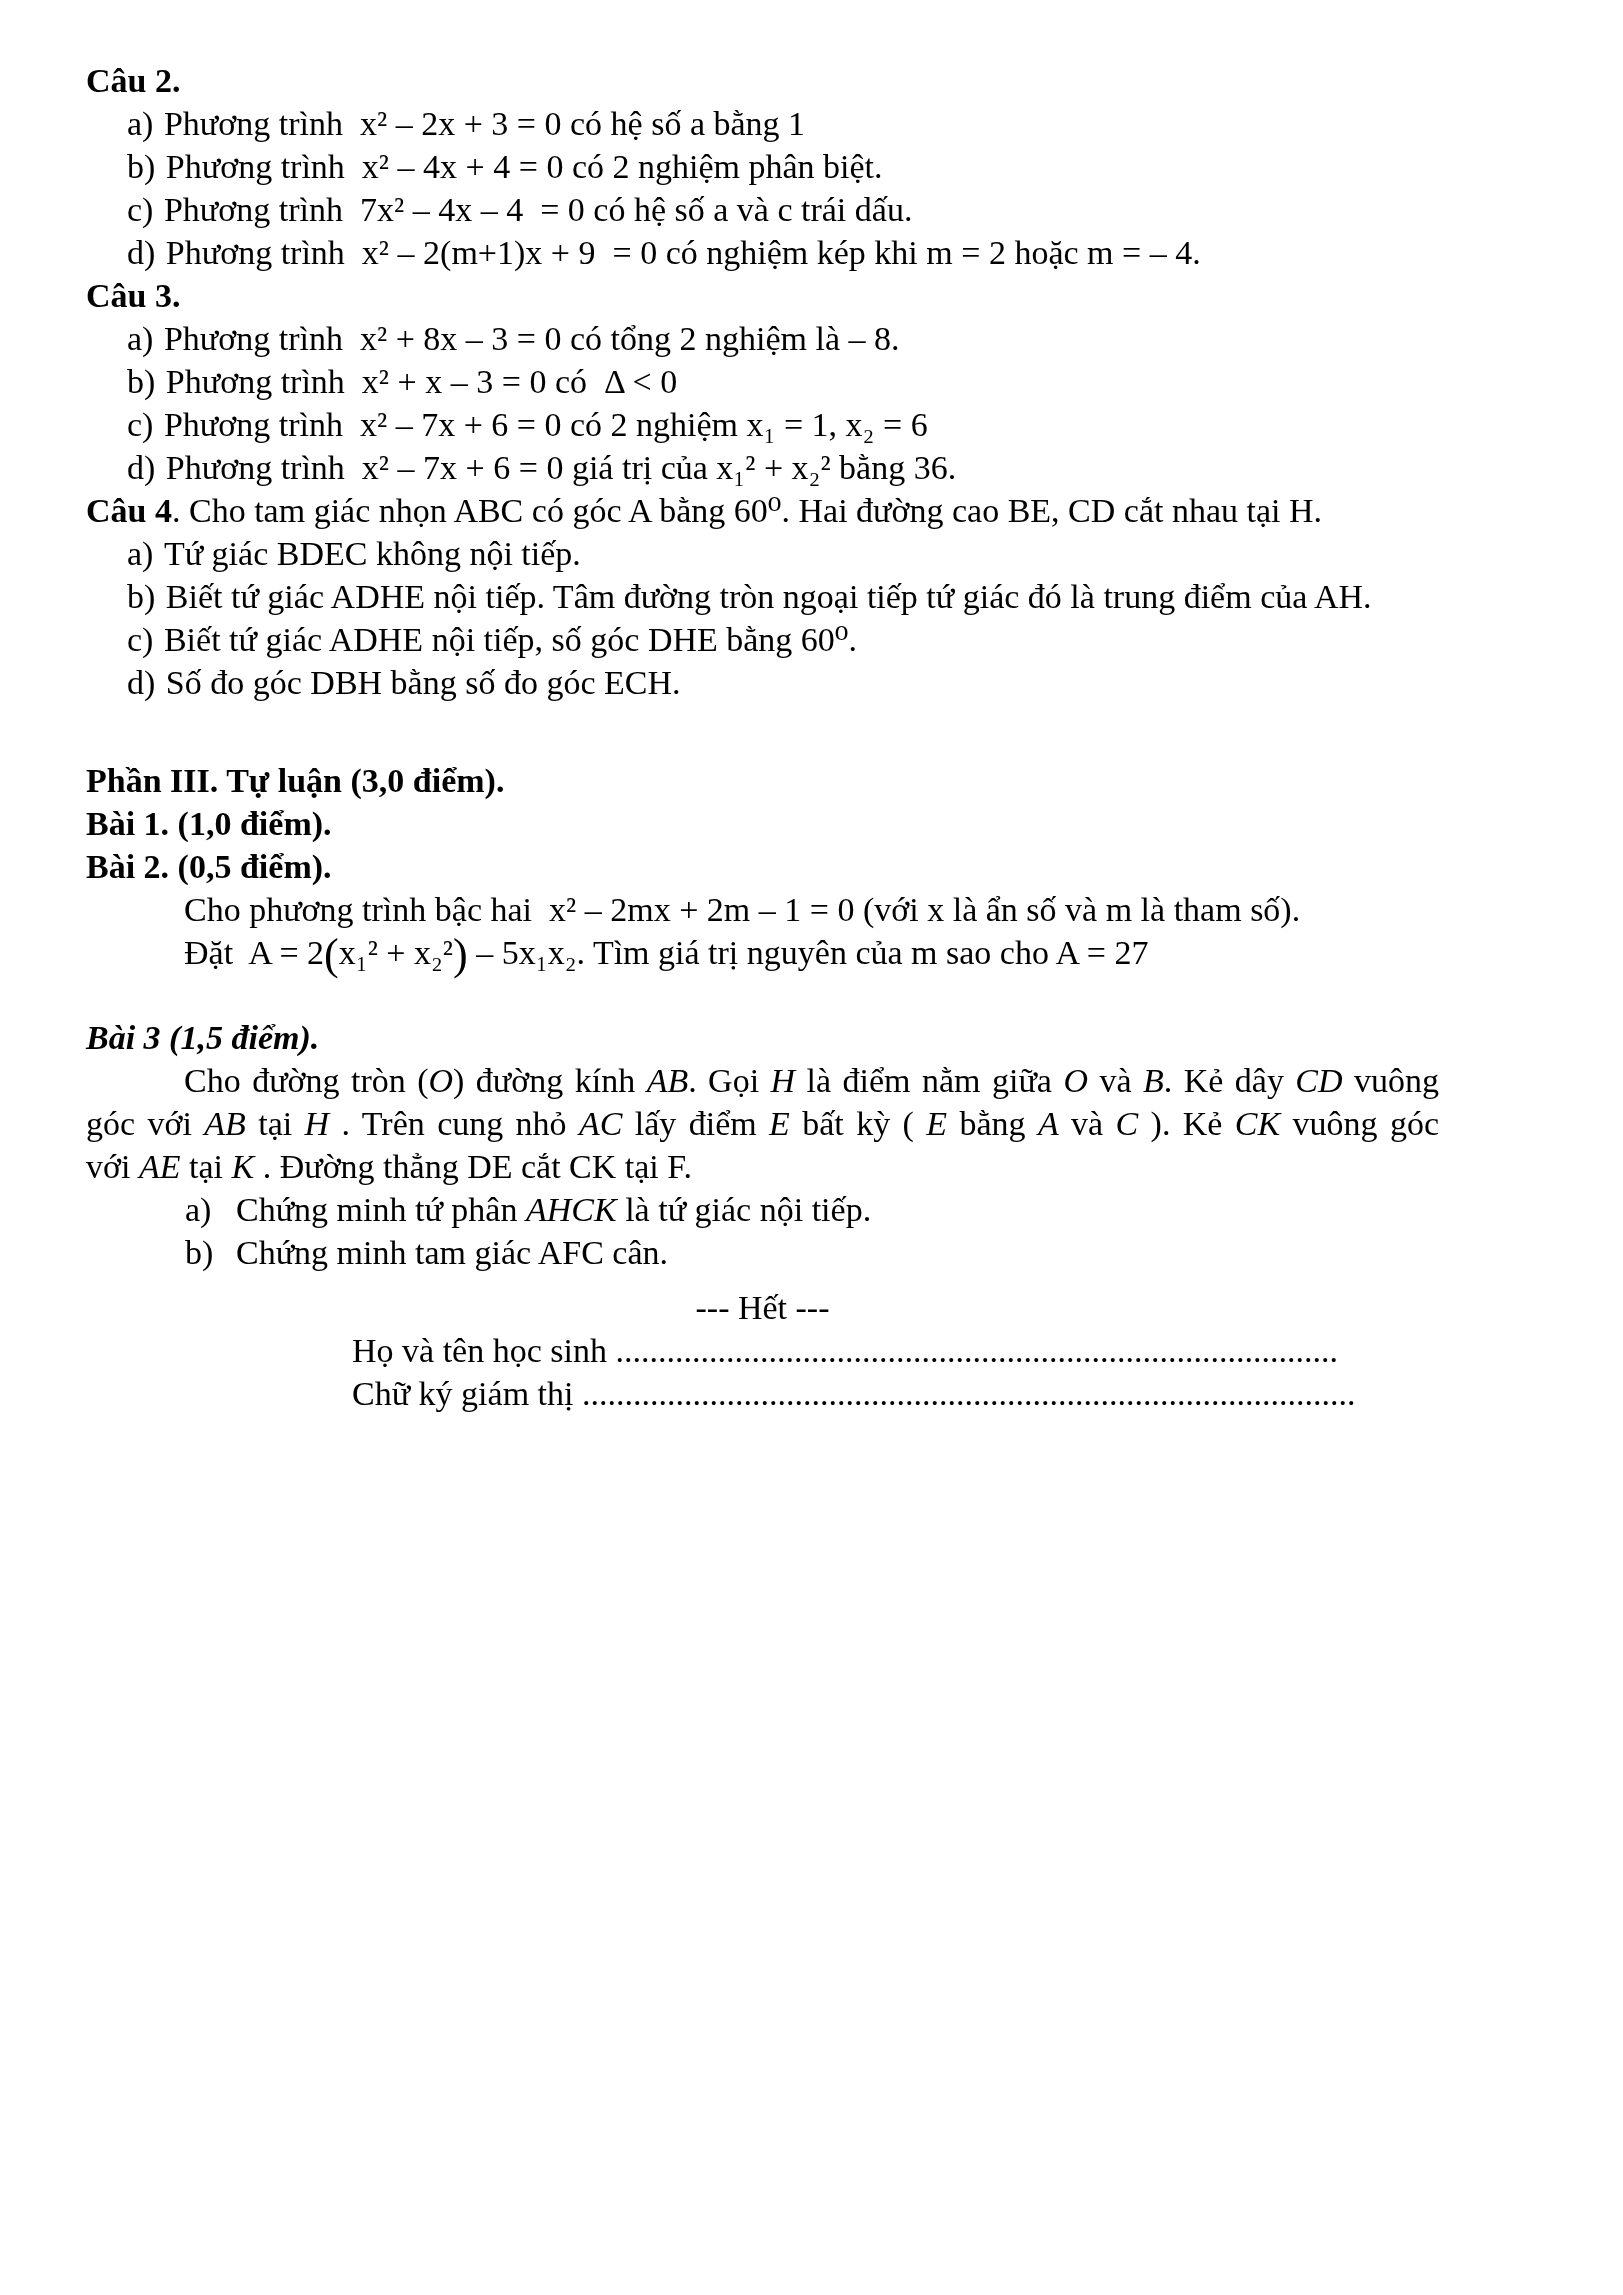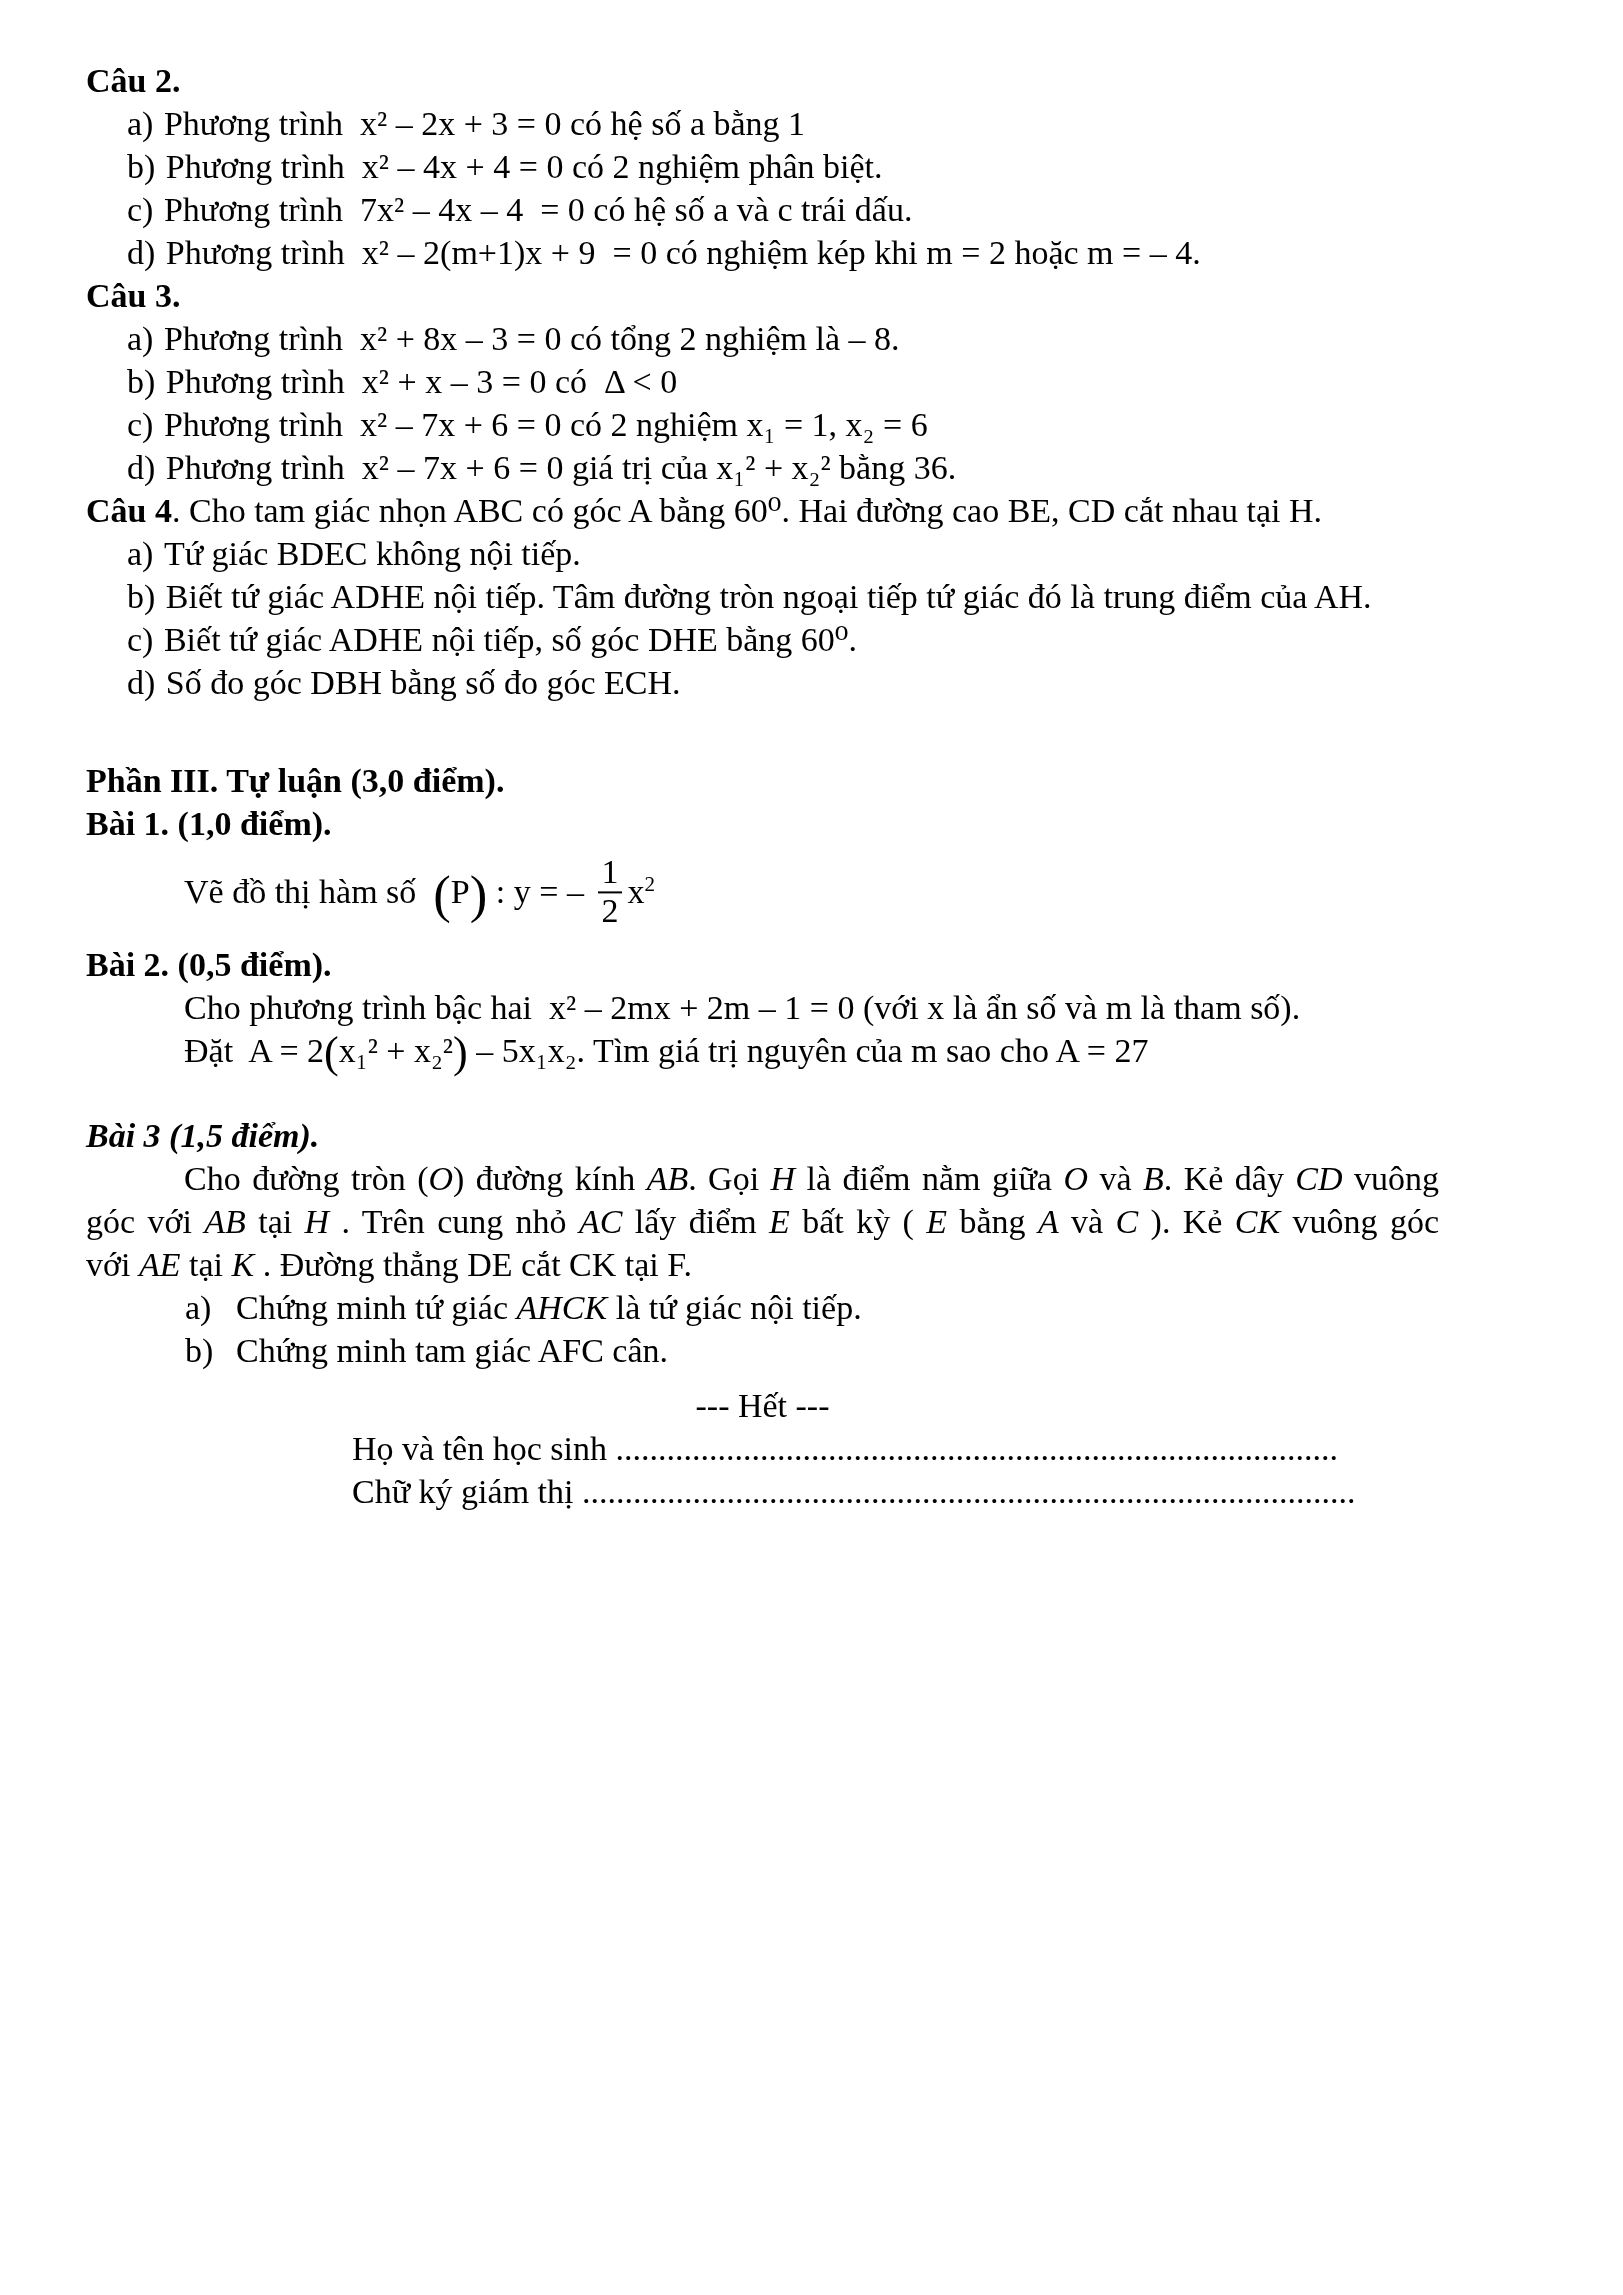--- a/index.html
+++ b/index.html
@@ -50,31 +50,30 @@
 
   <div class="line"><b>Câu 4</b><span>. Cho tam giác nhọn ABC có góc A bằng 60⁰. Hai đường cao BE, CD cắt nhau tại H.</span></div>
   <div class="line item"><span class="lbl">a)</span><span>Tứ giác BDEC không nội tiếp.</span></div>
   <div class="line item"><span class="lbl">b)</span><span>Biết tứ giác ADHE nội tiếp. Tâm đường tròn ngoại tiếp tứ giác đó là trung điểm của AH.</span></div>
   <div class="line item"><span class="lbl">c)</span><span>Biết tứ giác ADHE nội tiếp, số góc DHE bằng 60⁰.</span></div>
   <div class="line item"><span class="lbl">d)</span><span>Số đo góc DBH bằng số đo góc ECH.</span></div>
 
   <div class="line heading phan3">Phần III. Tự luận (3,0 điểm).</div>
   <div class="line heading">Bài 1. (1,0 điểm).</div>
 
-  <div class="line bai1-line"><span>Vẽ đồ thị hàm số  </span><span class="bigparen">(</span><span>P</span><span class="bigparen">)</span><span> : y = – </span><span class="frac"><span class="num">1</span><span class="den">2</span></span><span>x</span><sup class="exp">2</sup></div>
 
   <div class="line heading">Bài 2. (0,5 điểm).</div>
   <div class="line indent1"><span>Cho phương trình bậc hai  </span><span>x² – 2mx + 2m – 1 = 0</span><span> (với x là ẩn số và m là tham số).</span></div>
   <div class="line indent1"><span>Đặt  </span><span>A = 2</span><span class="bigparen2">(</span><span>x₁² + x₂²</span><span class="bigparen2">)</span><span> – 5x₁x₂</span><span>. Tìm giá trị nguyên của m sao cho A = 27</span></div>
 
   <div class="line heading bai3h">Bài 3 (1,5 điểm).</div>
   <div class="line justify tindent"><span>Cho đường tròn (</span><i>O</i><span>) đường kính </span><i>AB</i><span>. Gọi </span><i>H</i><span> là điểm nằm giữa </span><i>O</i><span> và </span><i>B</i><span>. Kẻ dây </span><i>CD</i><span> vuông</span></div>
   <div class="line justify"><span>góc với </span><i>AB</i><span> tại </span><i>H</i><span> . Trên cung nhỏ </span><i>AC</i><span> lấy điểm </span><i>E</i><span> bất kỳ ( </span><i>E</i><span> bằng </span><i>A</i><span> và </span><i>C</i><span> ). Kẻ </span><i>CK</i><span> vuông góc</span></div>
   <div class="line"><span>với </span><i>AE</i><span> tại </span><i>K</i><span> . Đường thẳng DE cắt CK tại F.</span></div>
-  <div class="line bai3-item"><span class="lbl3">a)</span><span><span>Chứng minh tứ giác </span><i>AHCK</i><span> là tứ giác nội tiếp.</span></span></div>
+  <div class="line bai3-item"><span class="lbl3">a)</span><span><span>Chứng minh tứ phân </span><i>AHCK</i><span> là tứ giác nội tiếp.</span></span></div>
   <div class="line bai3-item"><span class="lbl3">b)</span><span><span>Chứng minh tam giác AFC cân.</span></span></div>
 
   <div class="line het">--- Hết ---</div>
   <div class="line sign"><span>Họ và tên học sinh </span><span>.....................................................................................</span></div>
   <div class="line sign"><span>Chữ ký giám thị </span><span>...........................................................................................</span></div>
 
 </div>
 
 
 </body></html>

